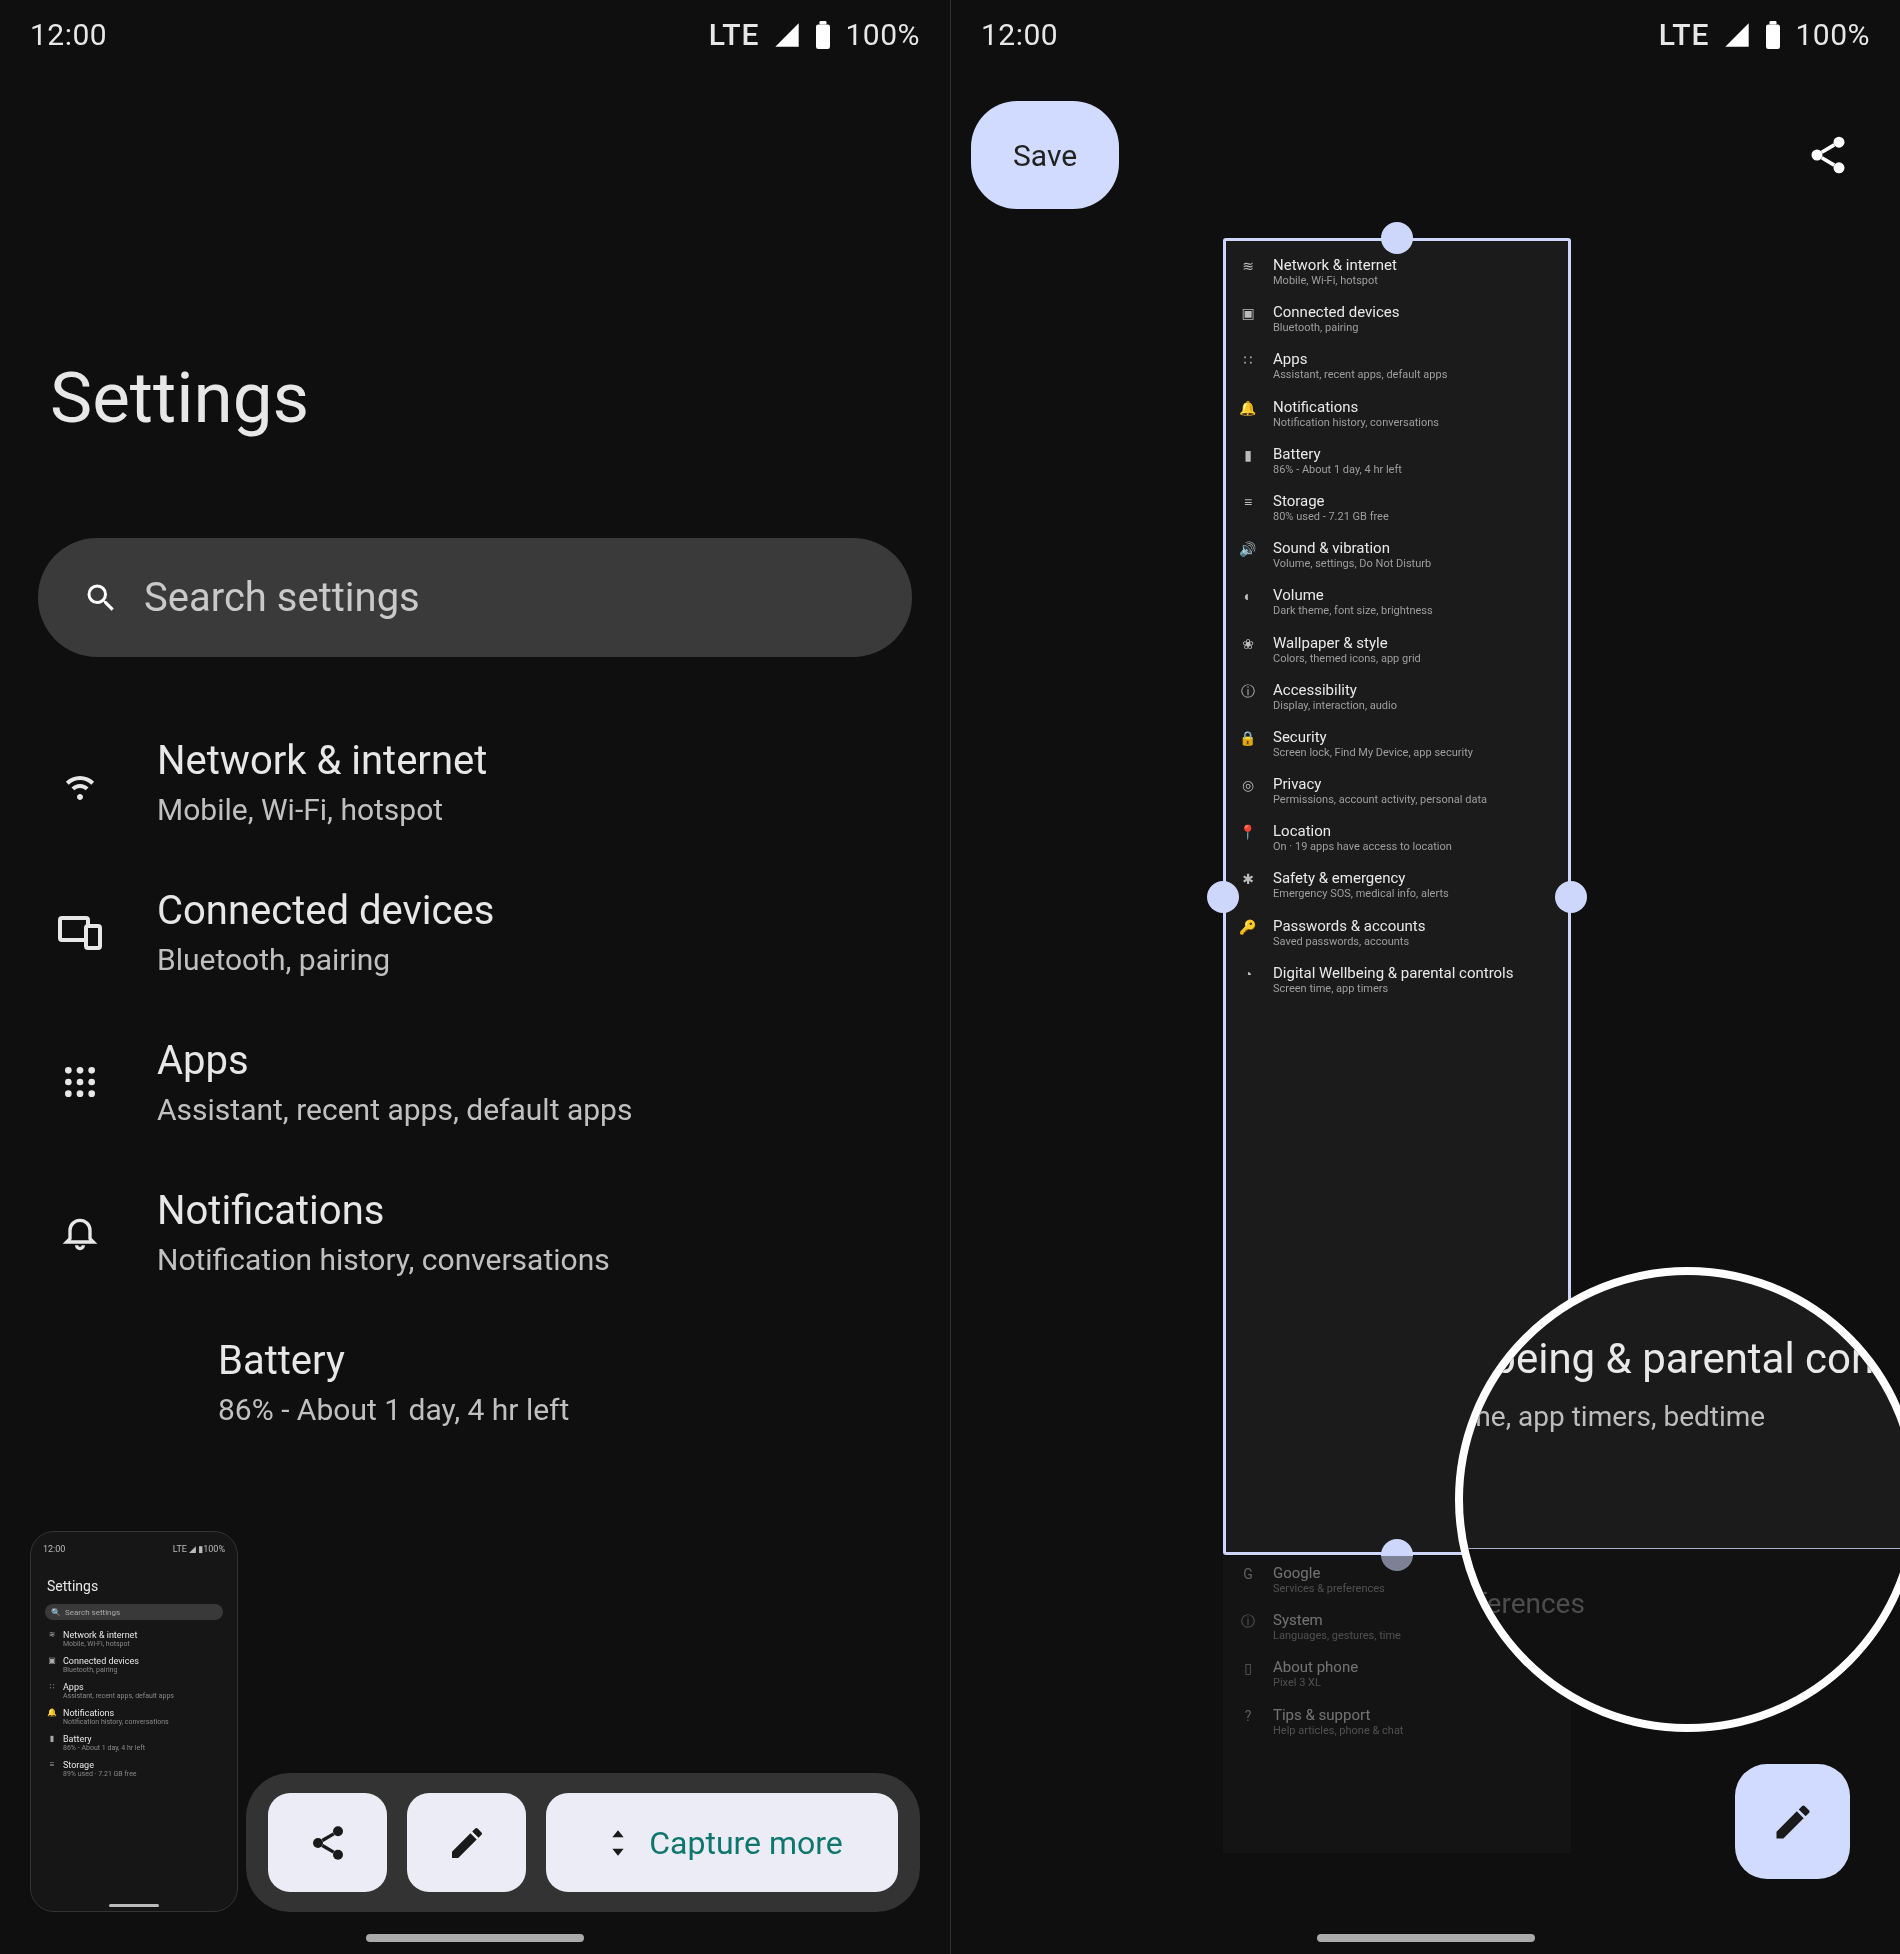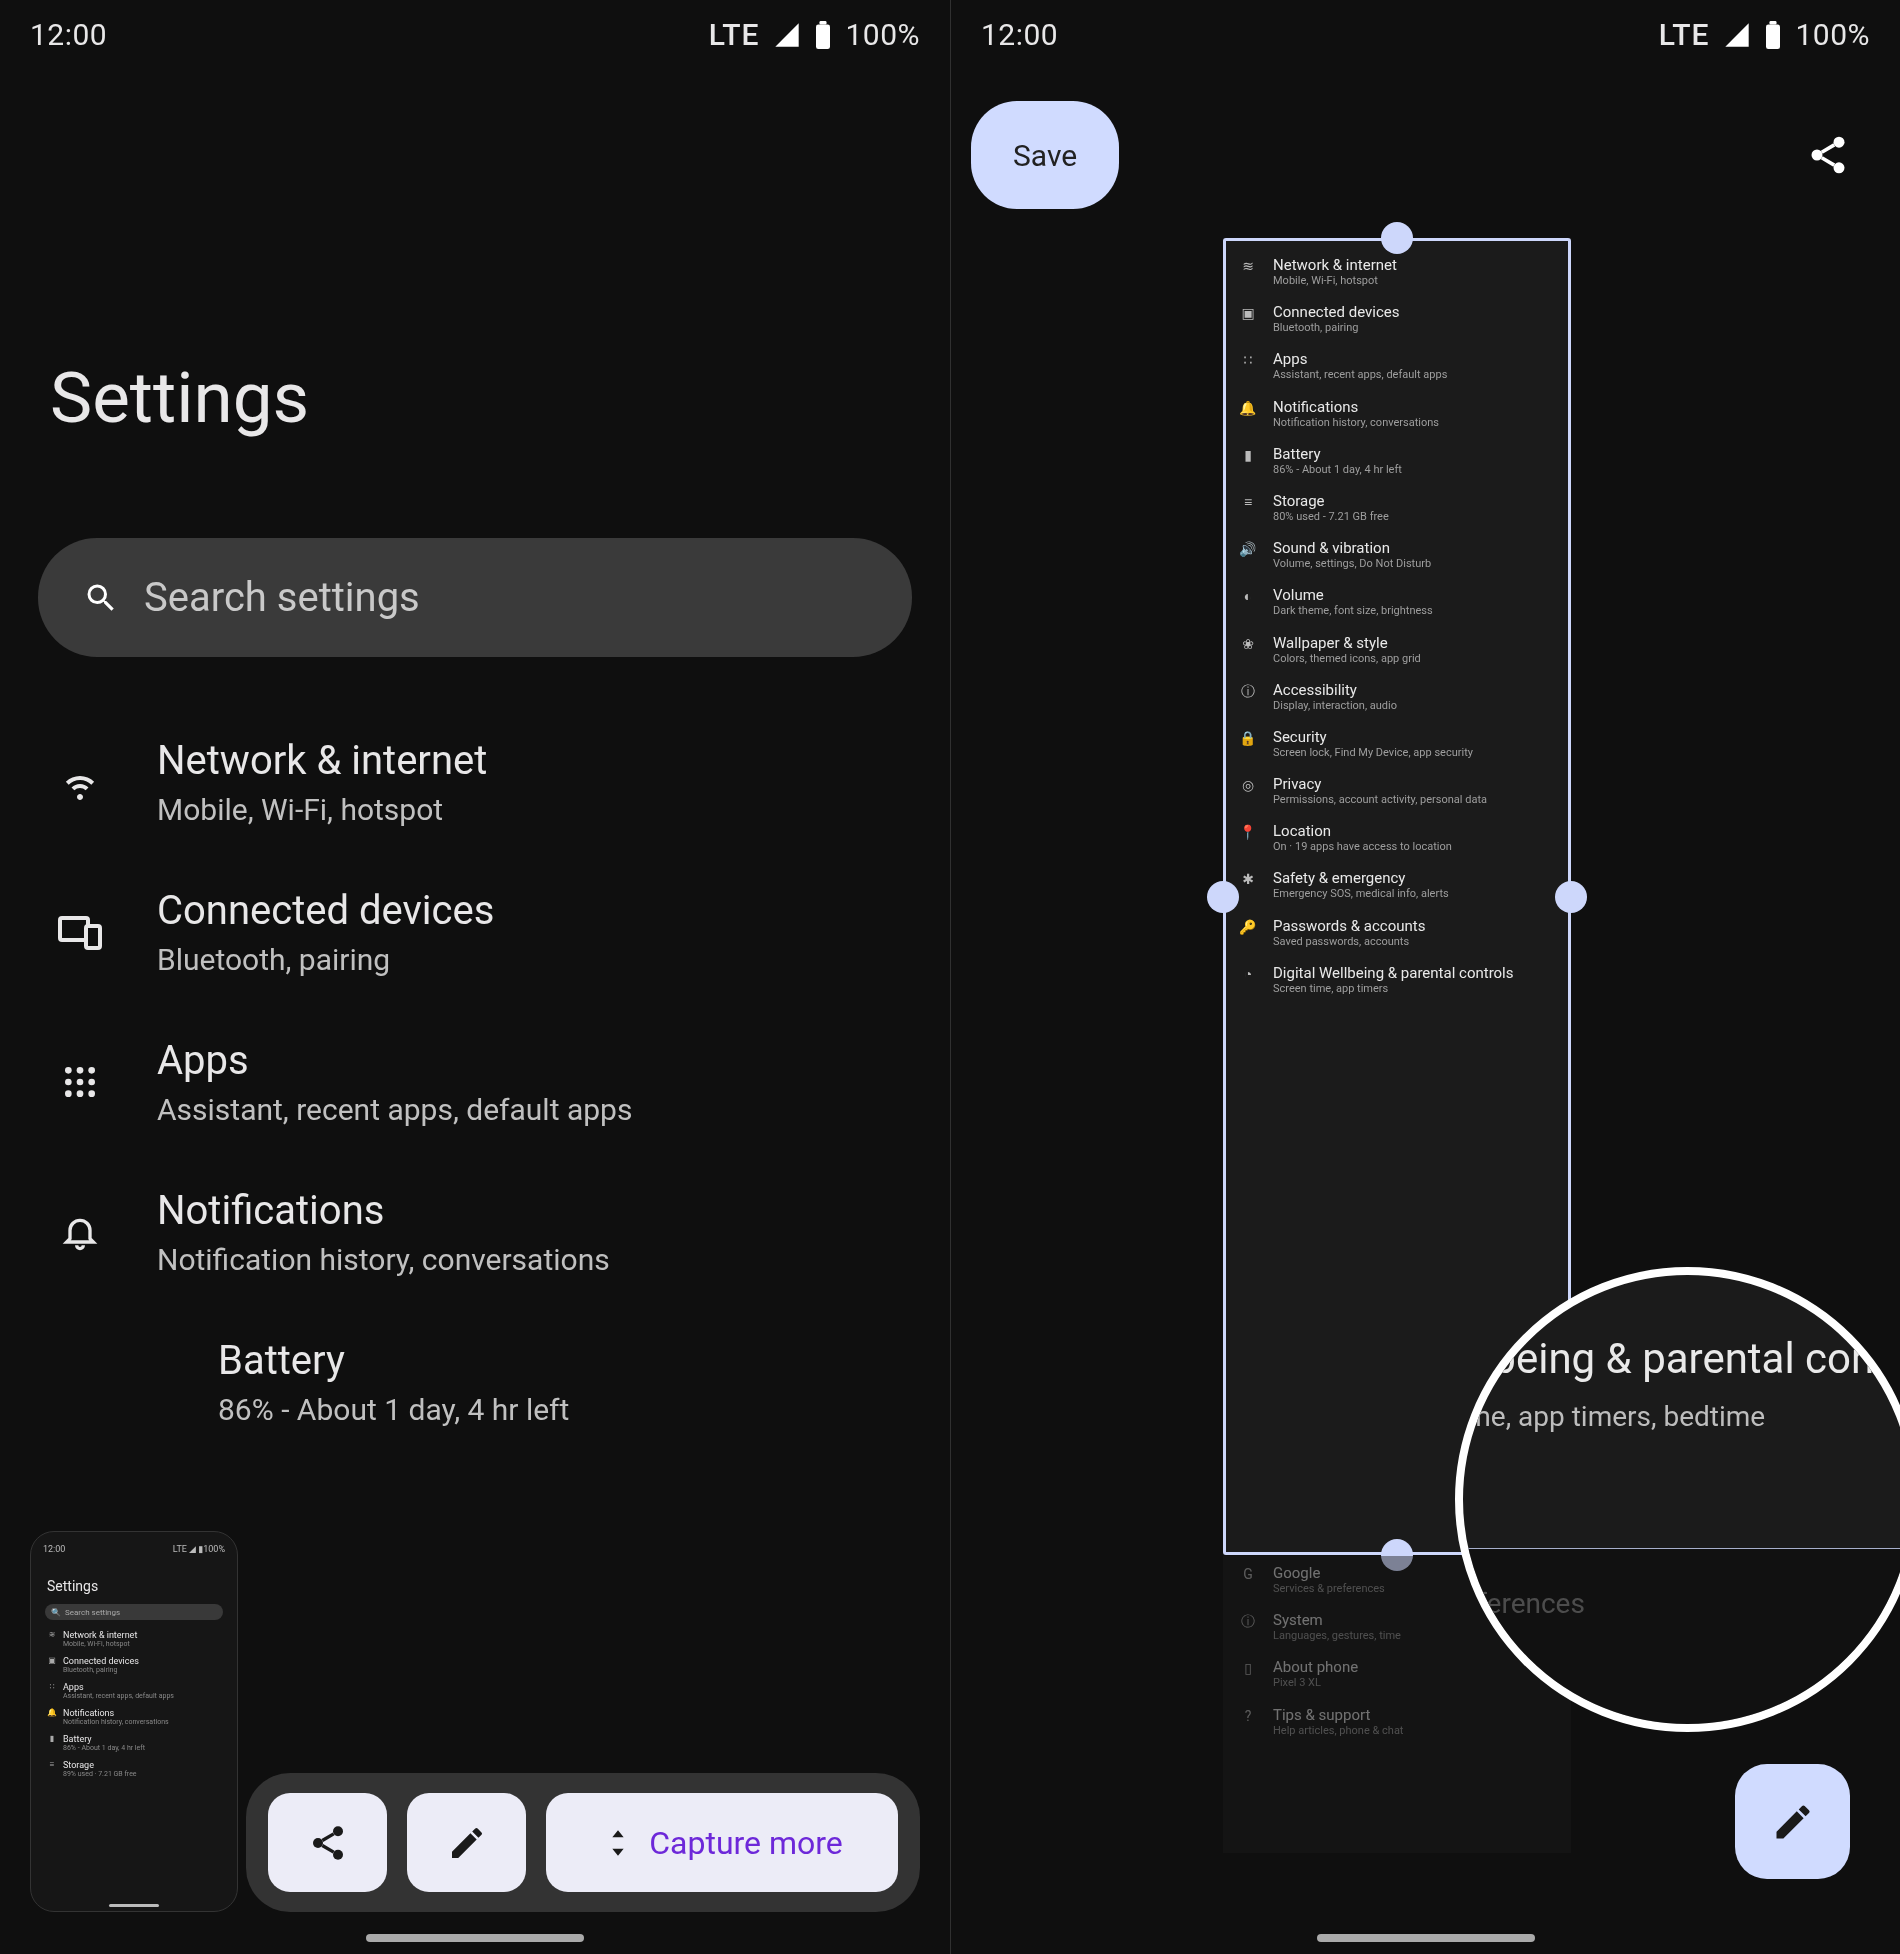--- a/index.html
+++ b/index.html
@@ -68,21 +68,21 @@
   .thumb-item .ti-t { font-size:9px; }
   .thumb-item .ti-s { font-size:7px; color:#888; }
   .thumb-homebar { position:absolute; left:50%; transform:translateX(-50%); bottom:4px; width:50px; height:3px; border-radius:2px; background:#bbb;}
 
   .toolbar {
     position:absolute; left:246px; right:30px; bottom:42px;
     background: #333333; border-radius: 44px; height: 139px;
     display:flex; align-items:center; gap: 20px; padding: 0 22px;
   }
   .tbtn {
-    background: #ececf7; color:#6d28d9; border-radius:22px; height:99px;
+    background: #ececf7; color:#0f766e; border-radius:22px; height:99px;
     display:flex; align-items:center; justify-content:center;
     font-size:32px; font-weight:400; gap:14px; padding:0 30px;
   }
   .tbtn.square { width:119px; padding:0; }
   .tbtn.wide { flex:1; padding: 0 28px; }
   .homebar { position:absolute; left:50%; transform:translateX(-50%); bottom:12px; width:218px; height:8px; border-radius:4px; background:#aaa; }
 
   
   .r-top {
     display:flex; align-items:center; justify-content:space-between;

